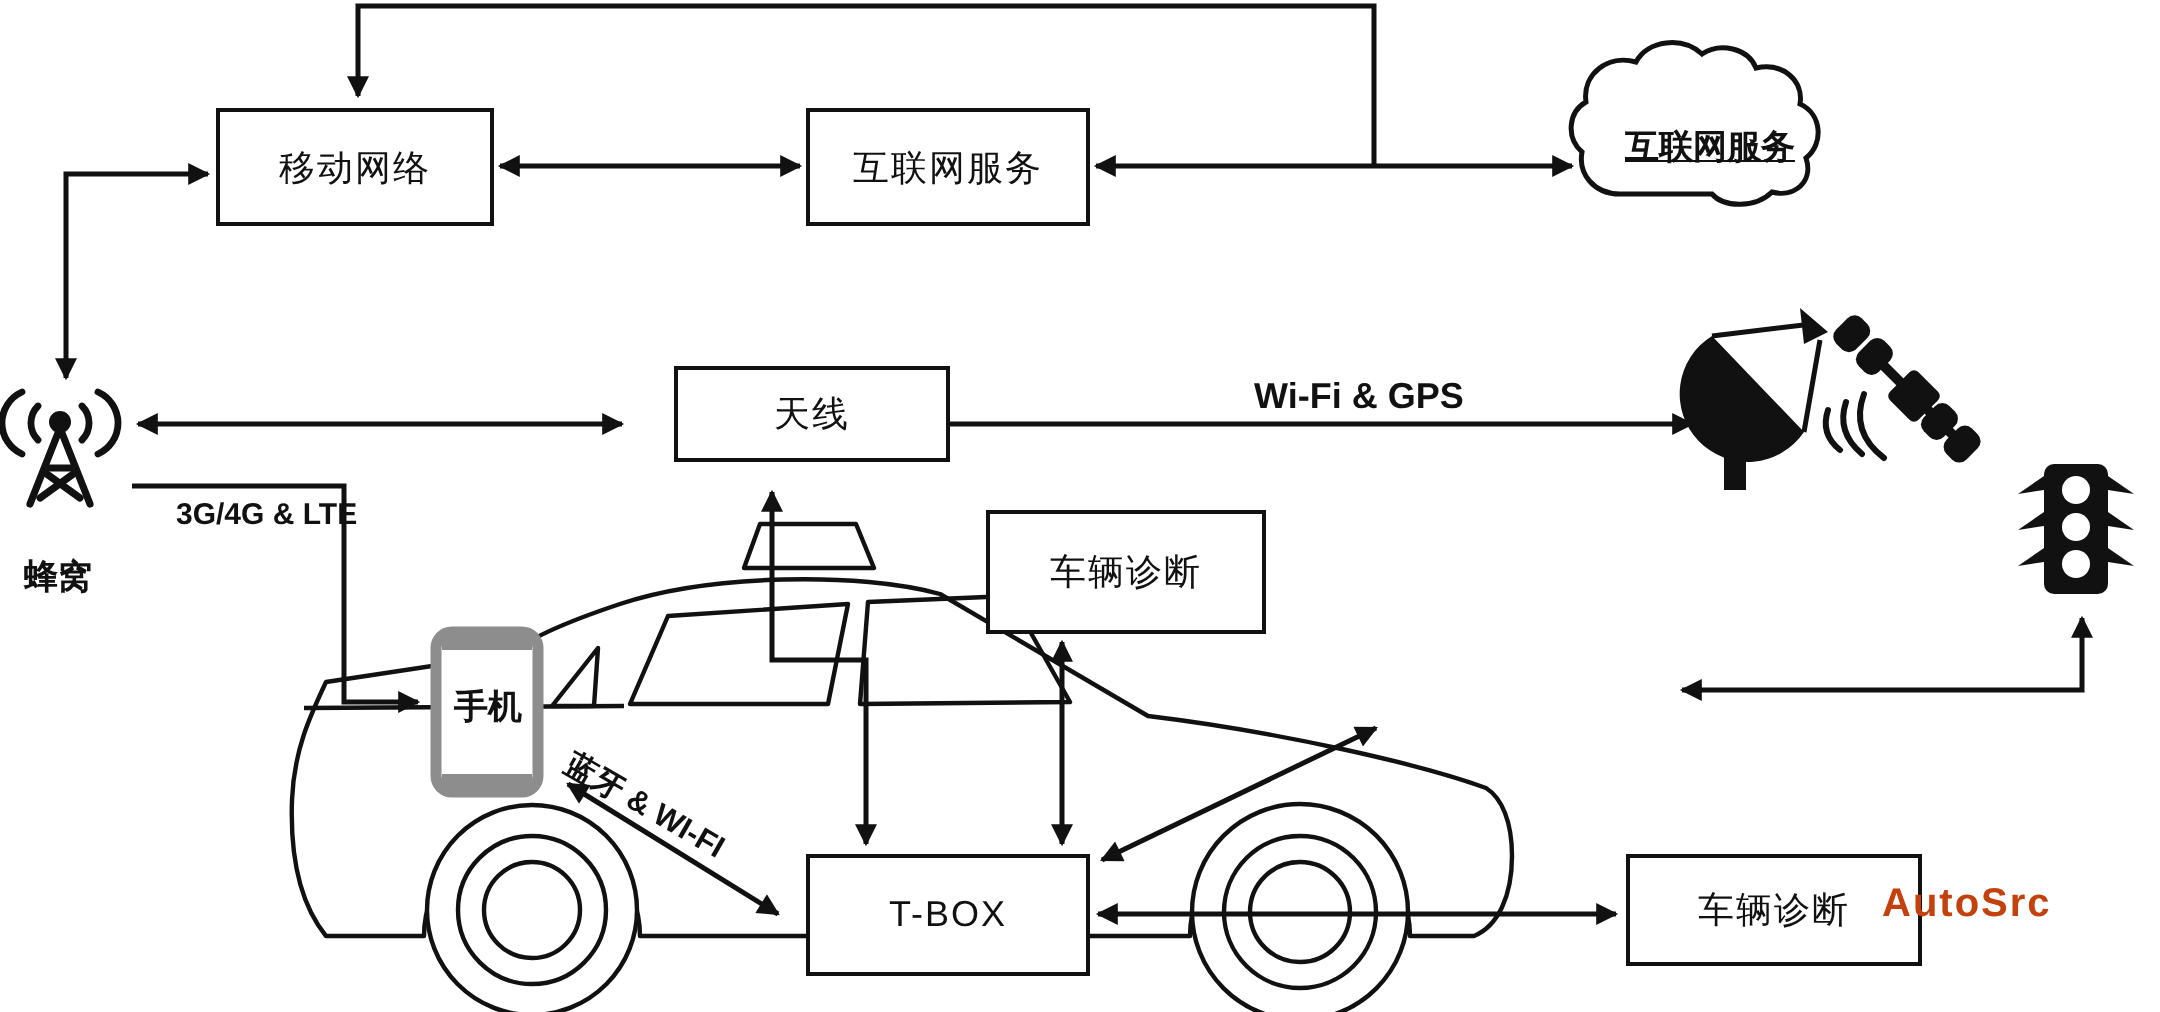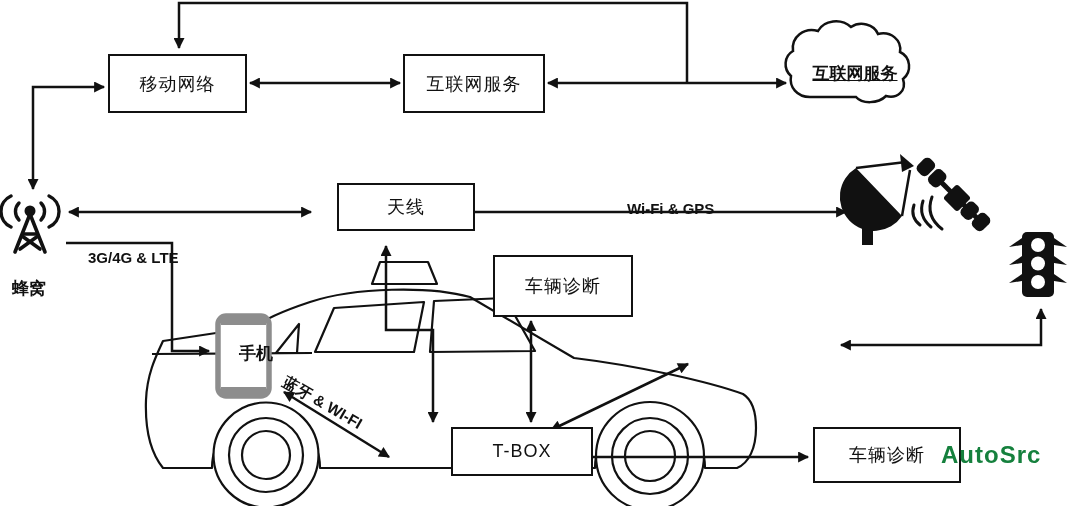--- a/index.html
+++ b/index.html
@@ -22,21 +22,21 @@
     font-weight:bold;font-size:17px;color:#111;text-decoration:underline;
   }
   .rot{
     transform-origin:0 0;transform:rotate(30deg);
   }
   #watermark{
     position:absolute;left:905px;top:441px;display:flex;align-items:center;
     color:#c8c8c8;
   }
   #watermark .wm-text{
-    font-size:24px;font-weight:bold;color:#15803d;letter-spacing:1px;
+    font-size:20px;font-weight:bold;color:#c2410c;letter-spacing:1px;
     margin-left:4px;
   }
 </style>
 </head>
 <body>
 
 <div id="stage">
 
   <svg id="gfx" width="1080" height="506" viewBox="0 0 1080 506">
     <defs>
@@ -183,35 +183,35 @@
 
   <div class="box" style="left:315px;top:183px;width:138px;height:48px;margin-left:22px;">
     <span>天线</span>
   </div>
 
   <div class="box" style="left:493px;top:255px;width:140px;height:62px;">
     <span>车辆诊断</span>
   </div>
 
 
-  <div class="box" style="left:403px;top:427px;width:142px;height:49px;margin-left:48px;">
+  <div class="box" style="left:403px;top:427px;width:142px;height:61px;">
     <span>T-BOX</span>
   </div>
 
   <div class="box" style="left:813px;top:427px;width:148px;height:56px;">
     <span>车辆诊断</span>
   </div>
 
   <div class="lbl" style="left:12px;top:277px;font-size:17px;">蜂窝</div>
 
-  <div class="lbl" style="left:221px;top:342px;width:46px;text-align:center;font-size:17px;padding-left:12px;">手机</div>
+  <div class="lbl" style="left:221px;top:342px;width:46px;text-align:center;font-size:17px;">手机</div>
 
   <div class="lbl" style="left:88px;top:221px;font-size:15px;margin-top:28px;">3G/4G &amp; LTE</div>
 
-  <div class="lbl" style="left:627px;top:200px;font-size:15px;">Wi-Fi &amp; GPS</div>
+  <div class="lbl" style="left:627px;top:188px;font-size:18px;">Wi-Fi &amp; GPS</div>
 
   <div class="lbl rot" style="left:289px;top:372px;font-size:15.5px;">蓝牙 &amp; WI-FI</div>
 
   <div id="watermark">
     <span class="wm-text" style="margin-left:36px;">AutoSrc</span>
   </div>
 
 </div>
 
 </body></html>

